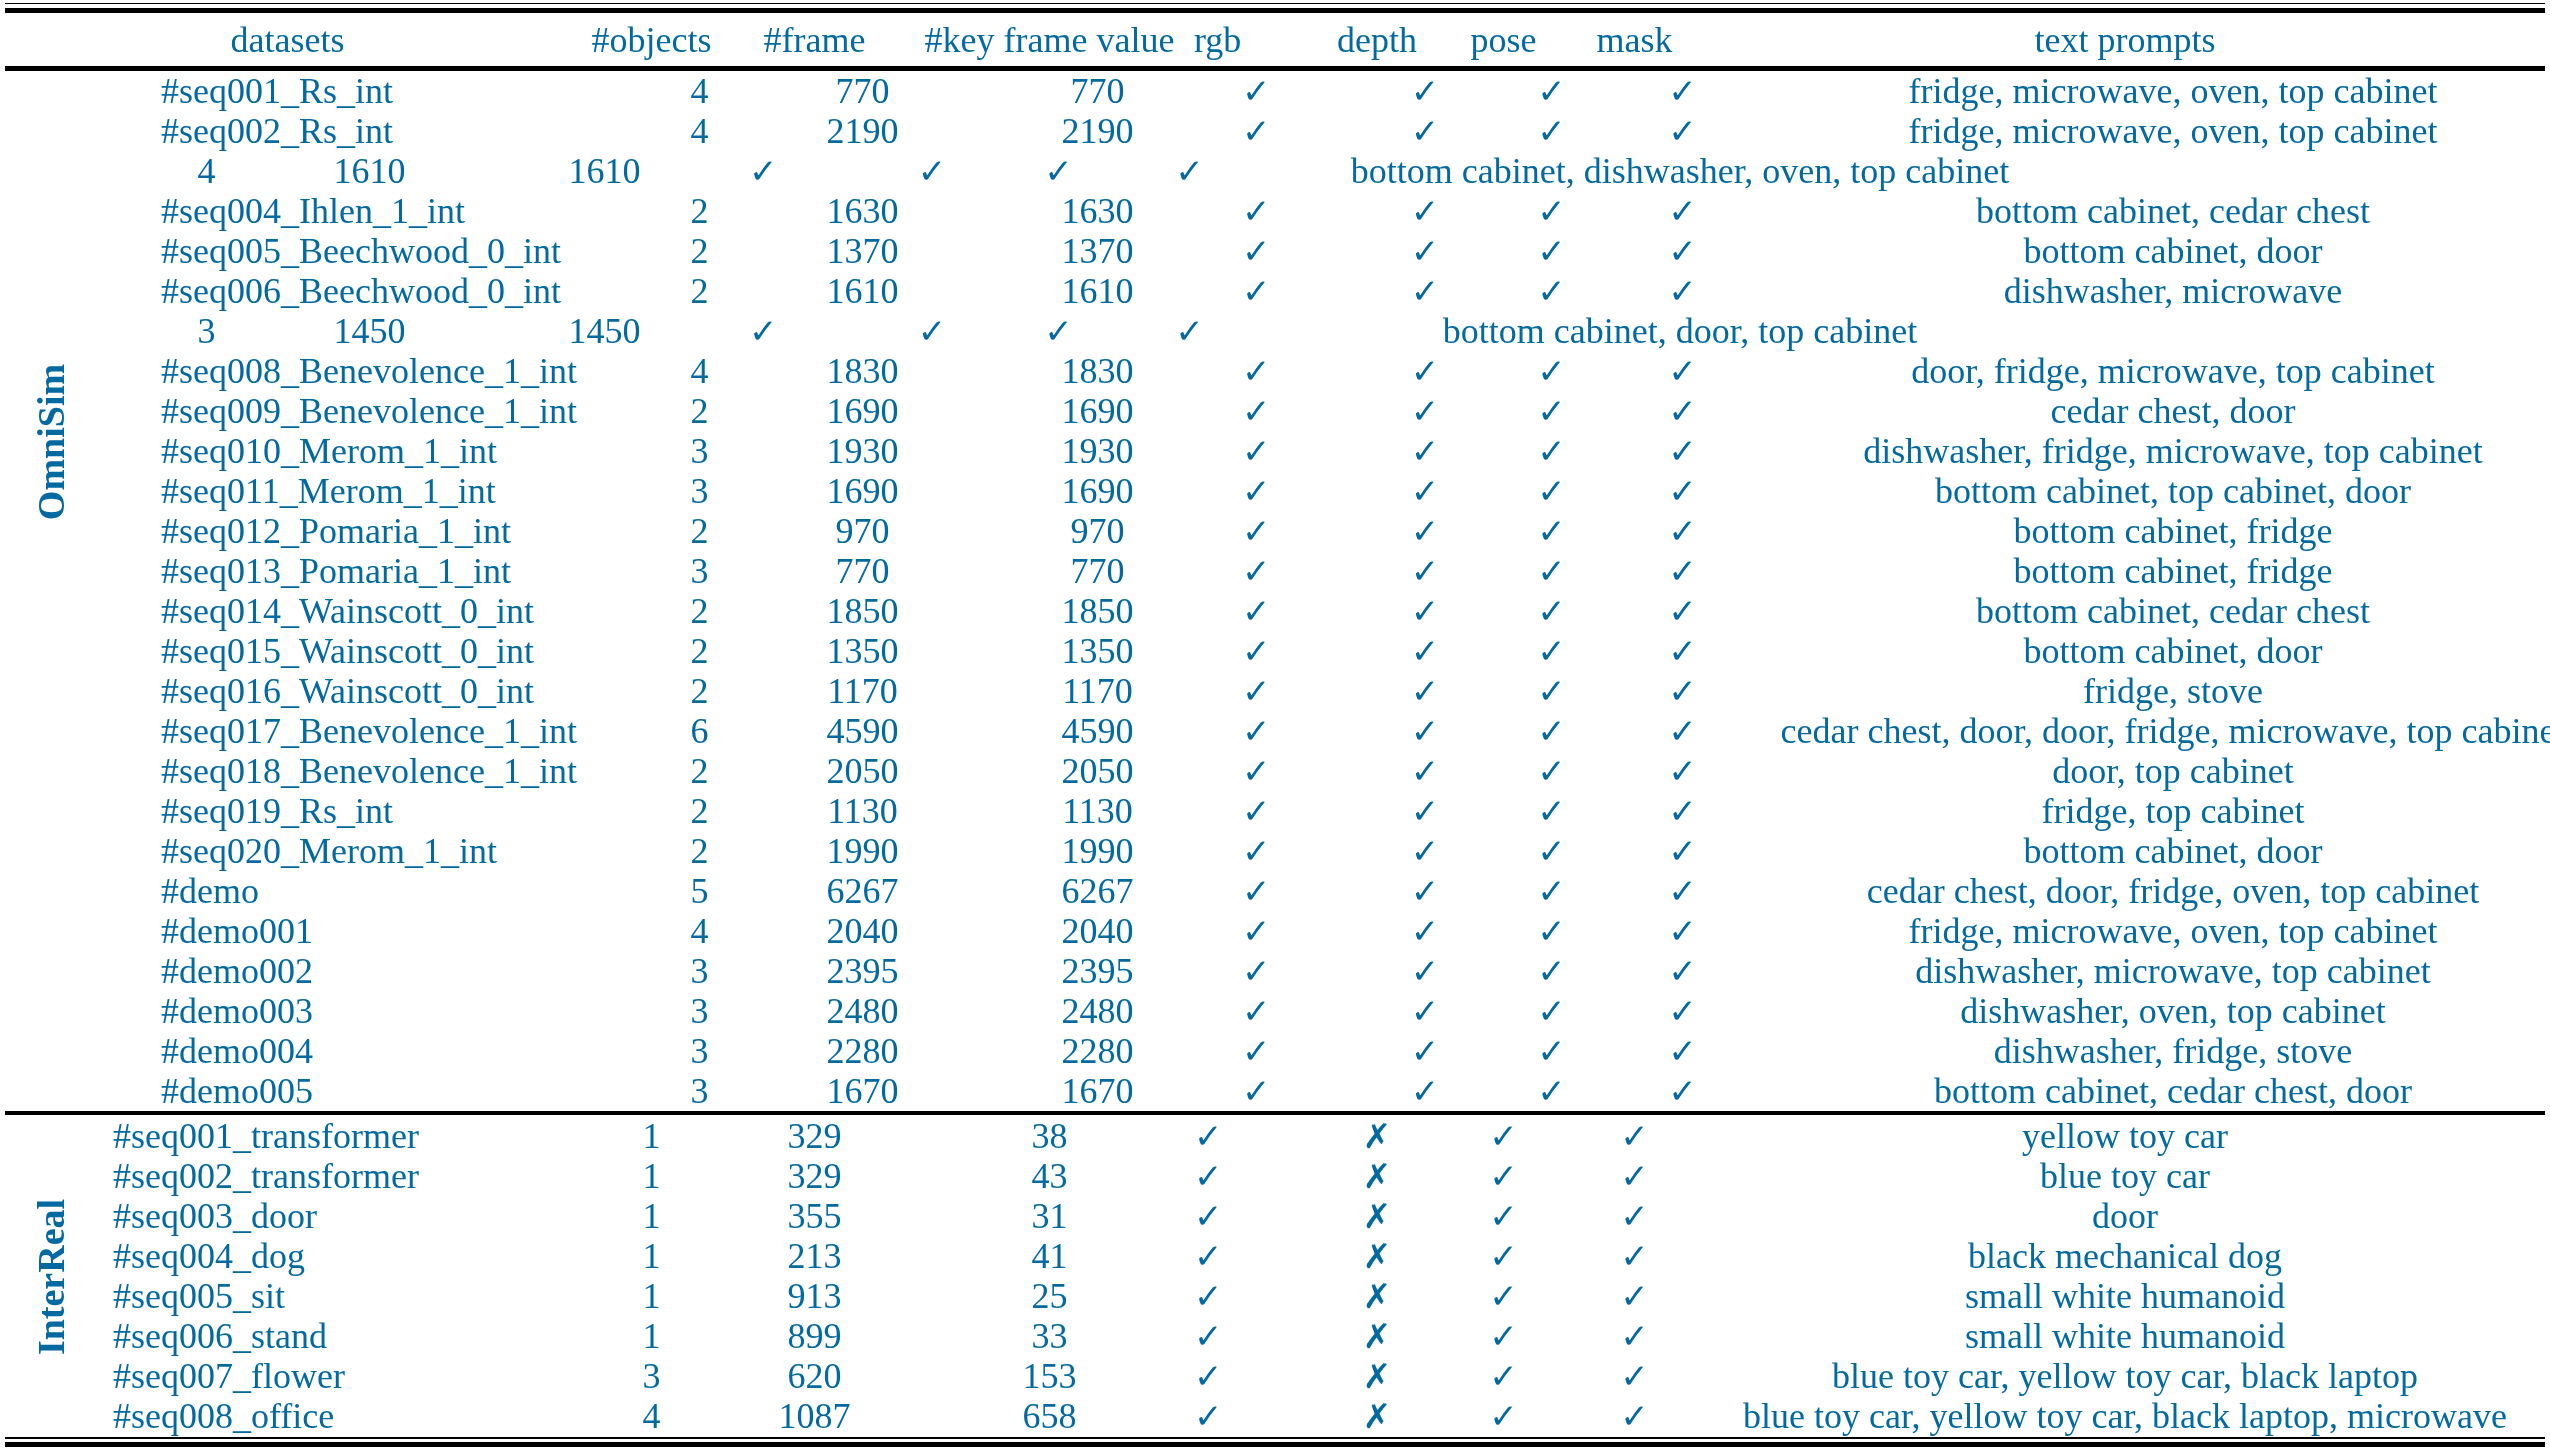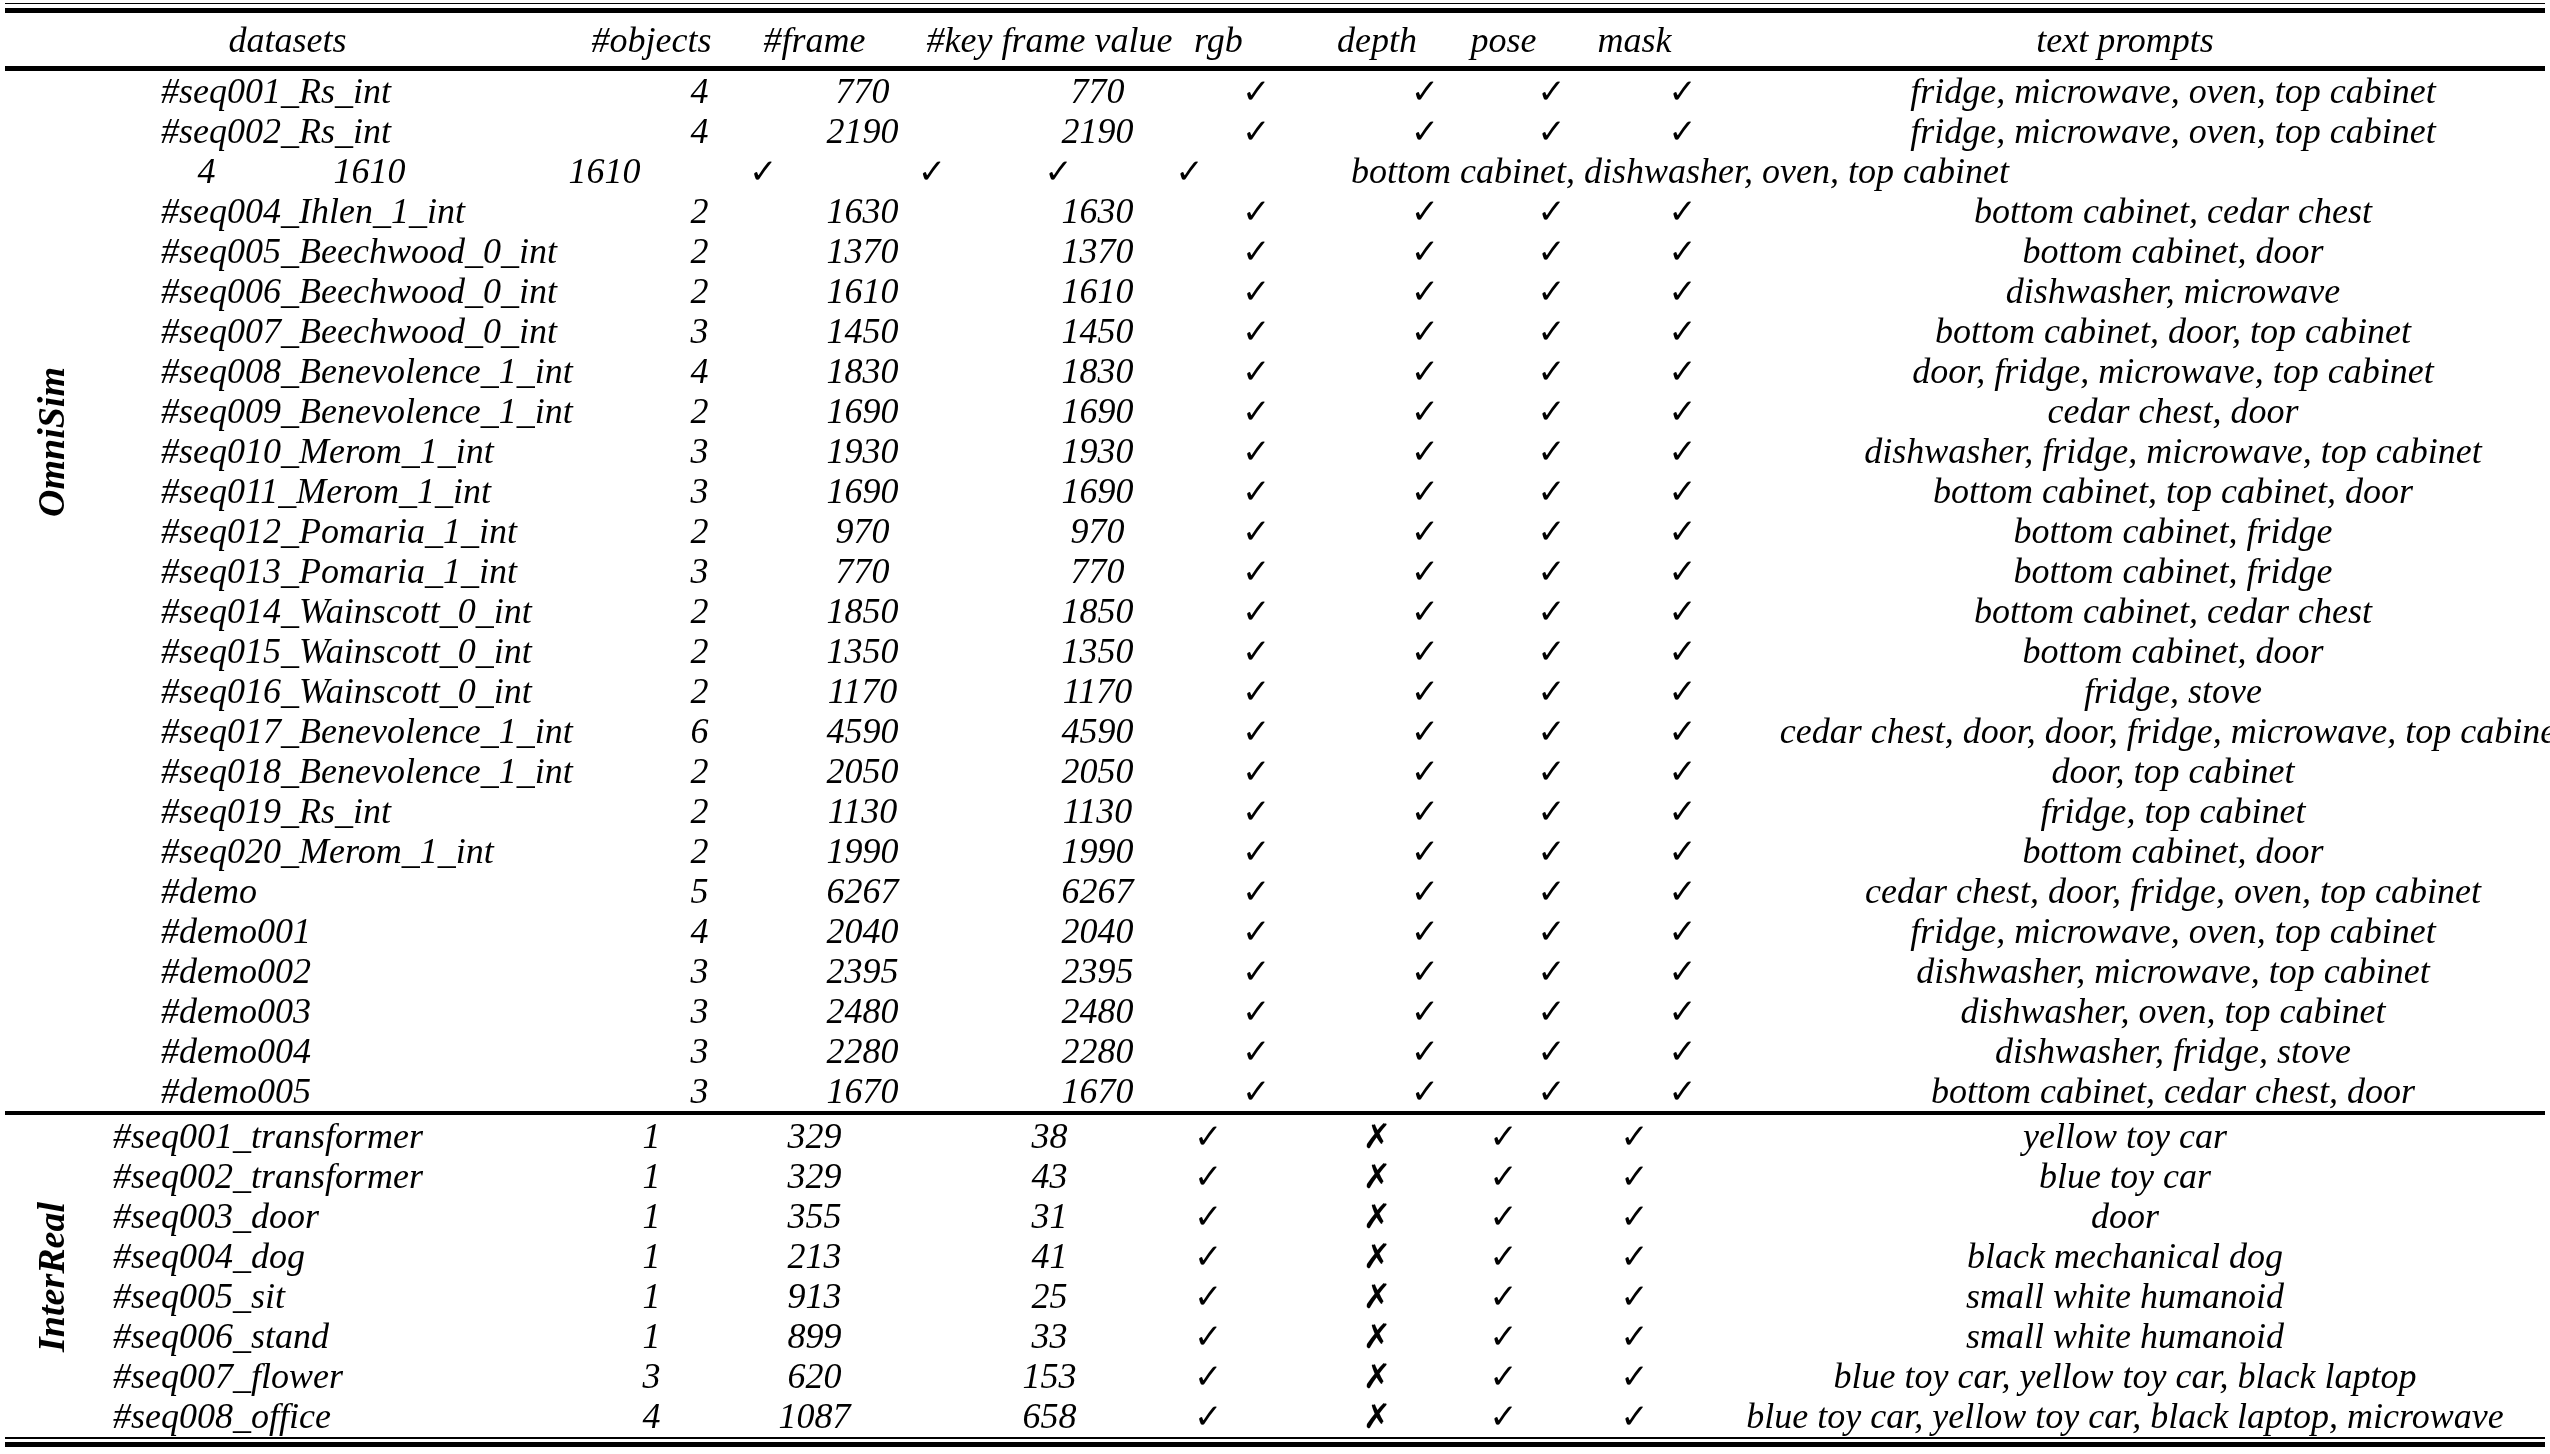--- a/index.html
+++ b/index.html
@@ -1,17 +1,17 @@
 <!DOCTYPE html>
 <html style="font-size:14.5px"><head>
 <meta charset="utf-8">
 <style>
   html,body{margin:0;padding:0;background:#ffffff;}
   .page{position:relative;width:2550px;height:1454px;background:#ffffff;overflow:hidden;
-        font-family:"Liberation Serif","DejaVu Serif",serif;color:#000000;font-style:italic;}
+        font-family:"Liberation Serif","DejaVu Serif",serif;color:#0369a1;}
   .rule{position:absolute;left:5.4px;right:5.4px;background:#000;}
   .rule-top-thin{top:2.7px;height:1.8px;}
   .rule-top-thick{top:8.1px;height:5.4px;}
   .rule-header{top:66px;height:4.5px;}
   .rule-group{top:1111px;height:3.6px;}
   .rule-bottom-thin{top:1437px;height:1.8px;}
   .rule-bottom-thick{top:1442px;height:5.4px;}
   .header-row{position:absolute;top:13.6px;left:0;width:2550px;height:52px;display:flex;align-items:center;font-size:36px;}
   .tbody{position:absolute;left:0;width:2550px;}
   #body-a{top:71px;padding-left:48px;}
@@ -128,21 +128,20 @@
         <div class="cell c-frm">1610</div>
         <div class="cell c-kf">1610</div>
         <div class="cell c-rgb"><span class="check">✓</span></div>
         <div class="cell c-depth"><span class="check">✓</span></div>
         <div class="cell c-pose"><span class="check">✓</span></div>
         <div class="cell c-mask"><span class="check">✓</span></div>
         <div class="cell c-pr">dishwasher, microwave</div>
       </div>
       <div class="row">
         <div class="cell c-grp"></div>
-        <div class="cell c-ds">#seq007_Beechwood_0_int</div>
         <div class="cell c-obj">3</div>
         <div class="cell c-frm">1450</div>
         <div class="cell c-kf">1450</div>
         <div class="cell c-rgb"><span class="check">✓</span></div>
         <div class="cell c-depth"><span class="check">✓</span></div>
         <div class="cell c-pose"><span class="check">✓</span></div>
         <div class="cell c-mask"><span class="check">✓</span></div>
         <div class="cell c-pr">bottom cabinet, door, top cabinet</div>
       </div>
       <div class="row">

